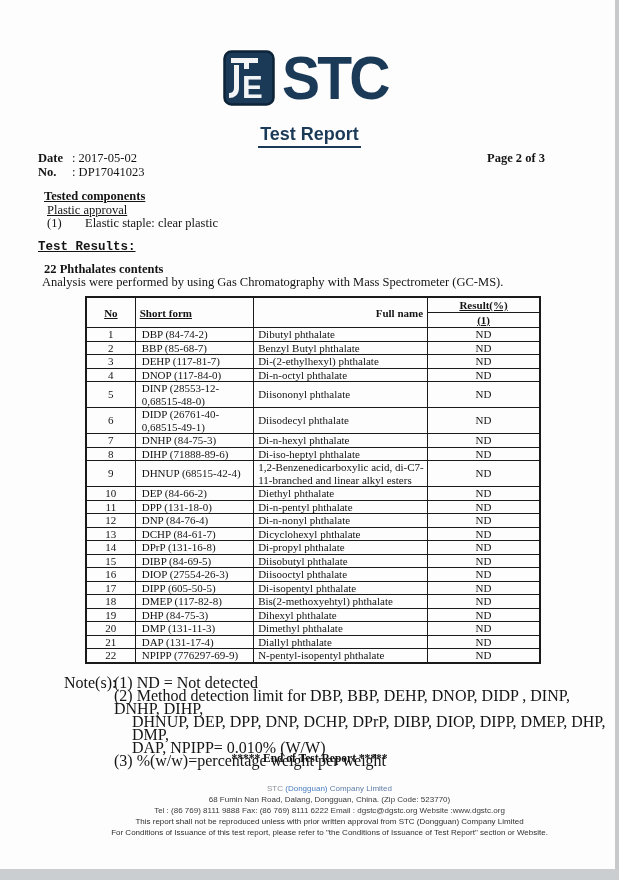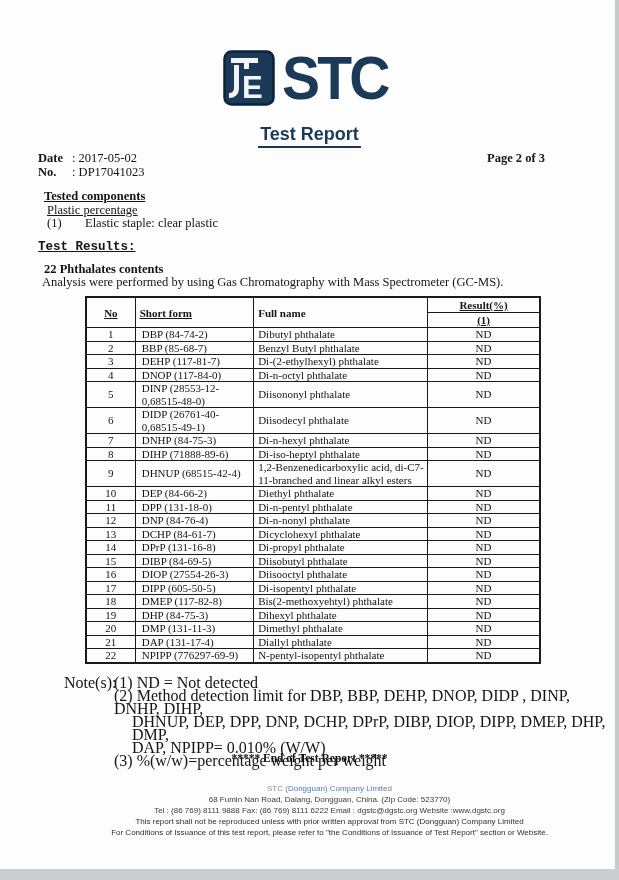--- a/index.html
+++ b/index.html
@@ -44,21 +44,21 @@
   .results-heading { position:absolute; top:240px; left:38px; font-weight:bold; text-decoration:underline; font-size:12.5px;font-family:Liberation Mono, monospace; }
   .results-sub { position:absolute; top:262px; left:44px; font-weight:bold; font-size:12.5px; }
   .results-method { position:absolute; top:275px; left:42px; font-size:12.5px; }
 
   
   table.results { position:absolute; top:296px; left:85px; width:456px; border-collapse:collapse; font-size:11px; }
   table.results td, table.results th { border:1px solid #1a1a1a; vertical-align:middle; }
   table.results { border:2px solid #1a1a1a;padding-left:34px; }
   th.h-no, th.h-short { font-weight:bold; text-decoration:underline; text-align:left; padding:2px 4px; }
   th.h-no { text-align:center; }
-  th.h-full { font-weight:bold; text-align:left; padding:2px 4px; }
+  th.h-full { font-weight:bold; text-align:right; padding:2px 4px; }
   th.h-result { padding:0; }
   .result-top { font-weight:bold; text-decoration:underline; text-align:center; border-bottom:1px solid #1a1a1a; padding:1px 0; }
   .result-bottom { font-weight:bold; text-decoration:underline; text-align:center; padding:1px 0; }
   td.c-no { text-align:center; width:52px; padding:0 2px; line-height:12.5px; }
   td.c-short { width:126px; padding:0 0 0 6px; line-height:12.5px; }
   td.c-full { width:182px; padding:0 0 0 4px; line-height:12.5px; }
   td.c-result { width:119px; text-align:center; padding:0 2px; line-height:12.5px; }
 
   
   .notes { position:absolute; top:676px; left:64px; display:flex; font-size:16px; line-height:13px; }
@@ -103,21 +103,21 @@
       <span class="meta-value">: 2017-05-02</span>
     </div>
     <div class="meta-row">
       <span class="meta-label">No.</span>
       <span class="meta-value">: DP17041023</span>
     </div>
     <div class="page-no">Page 2 of 3</div>
   </div>
 
   <div class="tested-heading">Tested components</div>
-  <div class="tested-sub">Plastic percentage</div>
+  <div class="tested-sub">Plastic approval</div>
   <div class="tested-item">
     <span class="idx">(1)</span>
     <span>Elastic staple: clear plastic</span>
   </div>
 
   <div class="results-heading">Test Results:</div>
   <div class="results-sub">22 Phthalates contents</div>
   <div class="results-method">Analysis were performed by using Gas Chromatography with Mass Spectrometer (GC-MS).</div>
 
   <table class="results">

